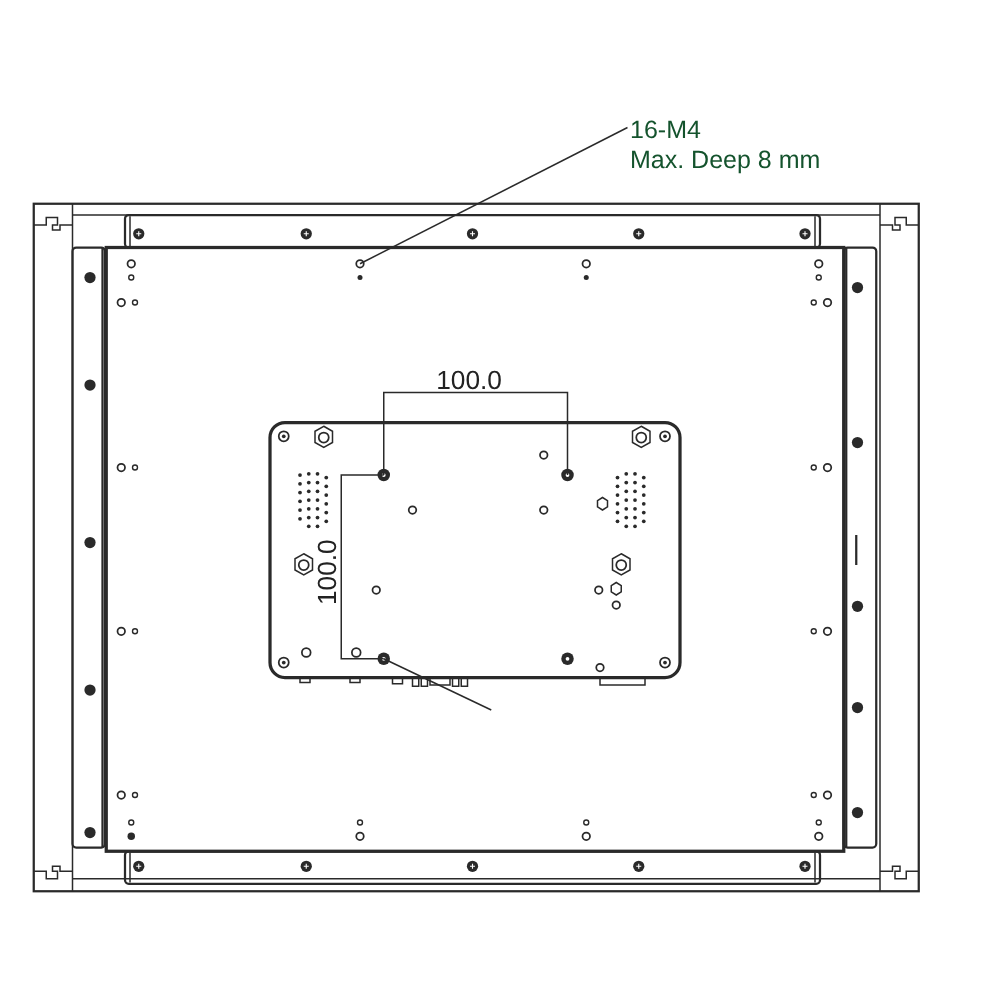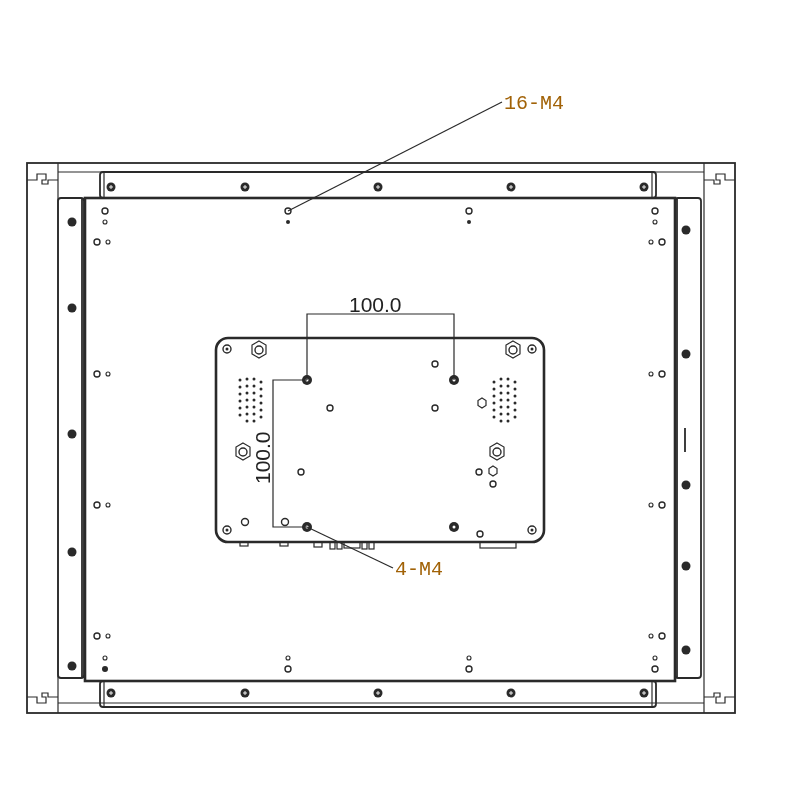--- a/index.html
+++ b/index.html
@@ -7,21 +7,21 @@
     #drawing { position: absolute; left: 0; top: 0; width: 800px; height: 800px; }
     .ln { fill: none; stroke: #2a2a2a; }
     .thin { stroke-width: 1.2; }
     .med { stroke-width: 1.8; }
     .thick { stroke-width: 2.6; }
     .screw { fill: #2a2a2a; }
     .screw-cross { stroke: #ffffff; stroke-width: 0.9; }
     .hole { fill: #ffffff; stroke: #2a2a2a; stroke-width: 1.4; }
     .hole-small { fill: #ffffff; stroke: #2a2a2a; stroke-width: 1.1; }
     .dot { fill: #2a2a2a; }
-    .label { position: absolute; color: #a16207; font-family: Liberation Mono, monospace; font-size: 20px; line-height: 24px; white-space: nowrap; }
+    .label { position: absolute; color: #14532d; font-family: Liberation Sans, sans-serif; font-size: 20px; line-height: 24px; white-space: nowrap; }
     .dim-label { position: absolute; color: #222222; font-family: "Liberation Sans", sans-serif; font-size: 21px; line-height: 22px; white-space: nowrap; }
     .dim-vertical { transform-origin: left top; transform: rotate(-90deg); }
   </style>
 </head>
 <body>
 
 <svg id="drawing" viewBox="0 0 800 800" xmlns="http://www.w3.org/2000/svg">
 
   <g>
     <rect class="ln med" x="27" y="163" width="708" height="550"></rect>
@@ -312,21 +312,21 @@
   </g>
 
   <g>
     <line class="ln thin" x1="288" y1="211" x2="502" y2="102"></line>
     <line class="ln thin" x1="307" y1="527" x2="393" y2="568"></line>
   </g>
 </svg>
 
 <div class="label" style="left:504px; top:92px;">
   <div>16-M4</div>
+  <div>Max. Deep 8 mm</div>
 </div>
 
 <div class="label" style="left:395px; top:558px;">
-  <div>4-M4</div>
 </div>
 
 <div class="dim-label" style="left:349px; top:294px;">100.0</div>
 
 <div class="dim-label dim-vertical" style="left:252px; top:484px;">100.0</div>
 
 </body></html>

